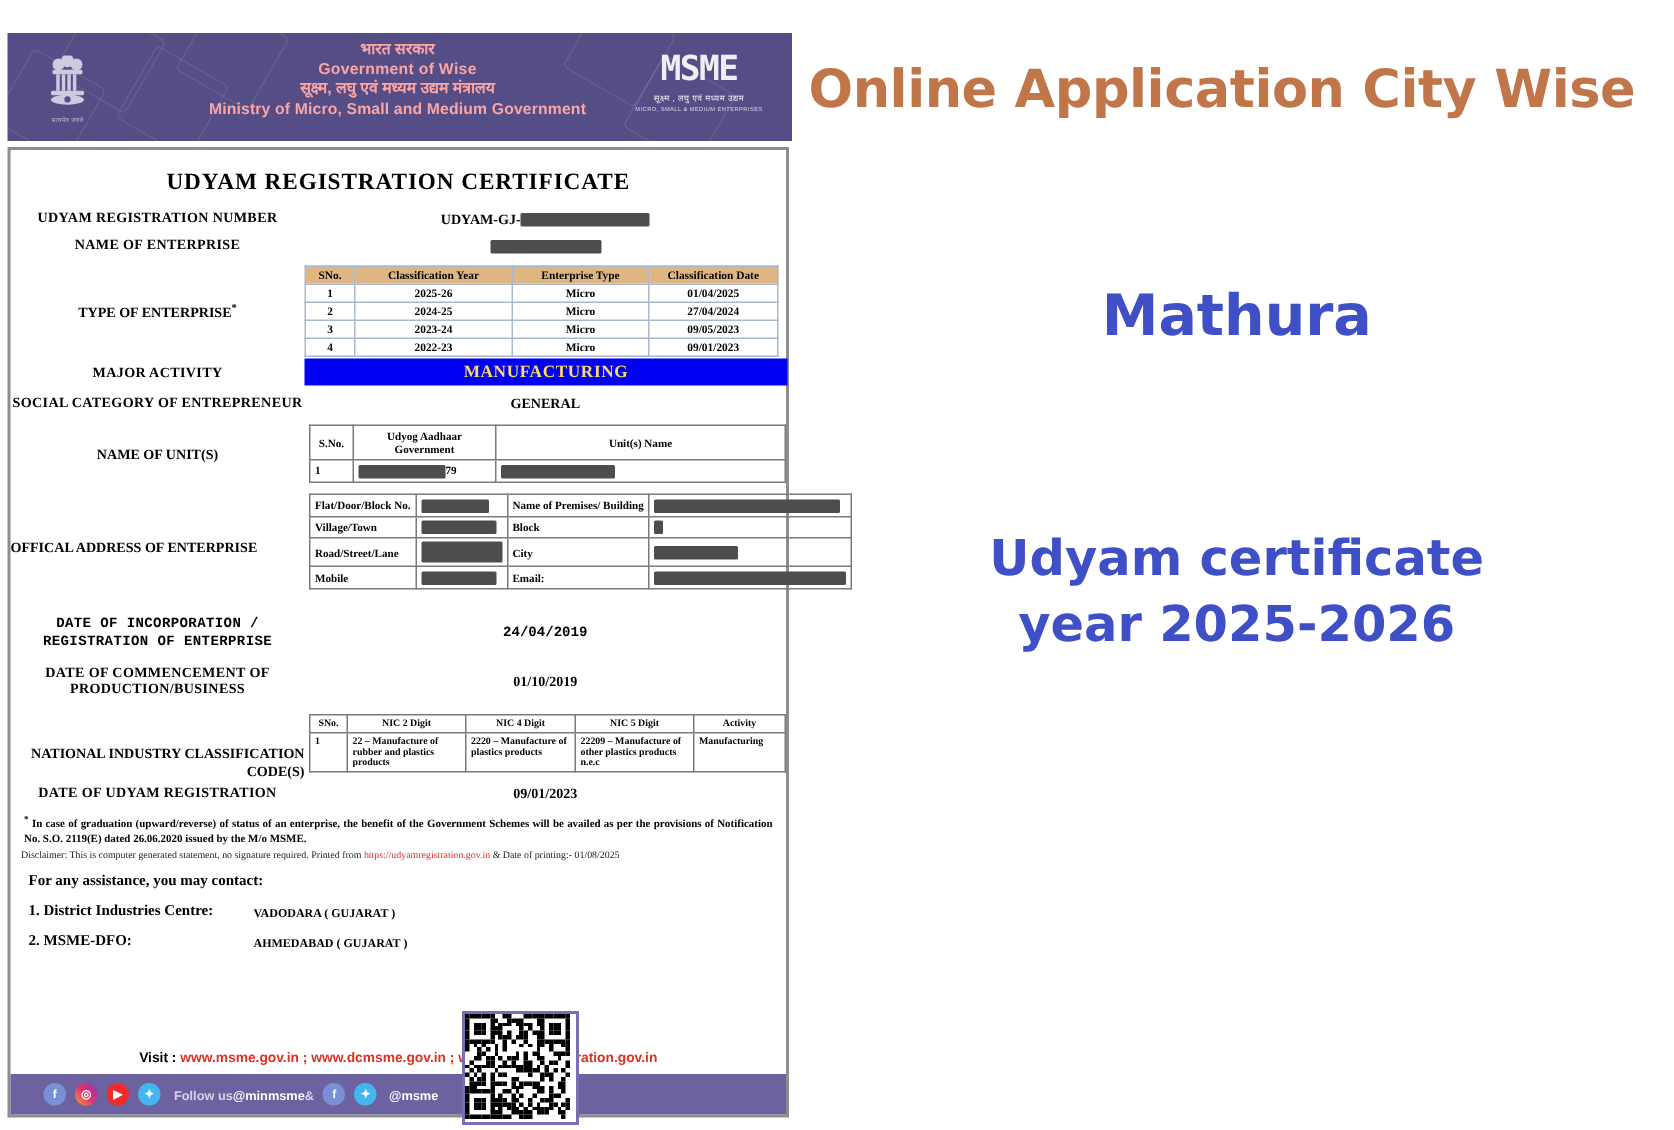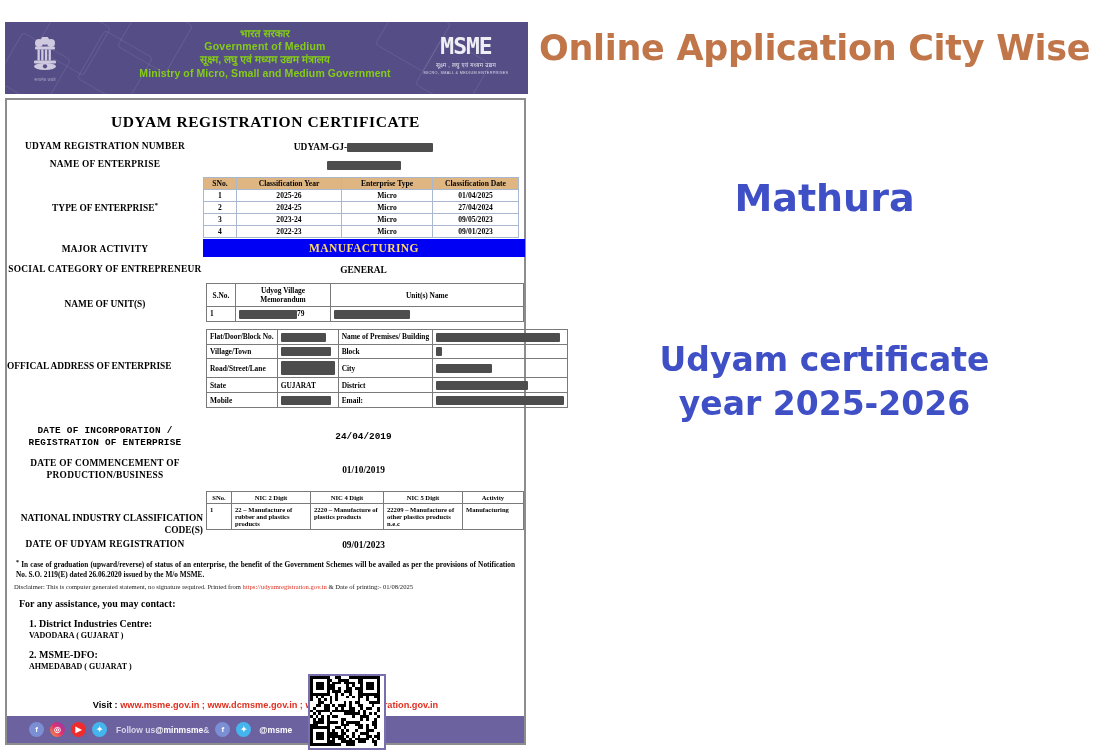--- a/index.html
+++ b/index.html
@@ -13,21 +13,21 @@
   #msme-header{position:absolute;left:5px;top:22px;width:523px;height:72px;
       background:#554d86;overflow:hidden;}
   .hx{position:absolute;width:54px;height:54px;border:1px solid rgba(255,255,255,.09);
       transform:rotate(30deg);border-radius:4px;}
   #emblem{position:absolute;left:14px;top:8px;width:52px;height:58px;
       display:flex;flex-direction:column;align-items:center;justify-content:center;
       color:#cfcadf;font-size:8px;line-height:1;}
   #emblem svg{display:block;}
   #emblem .em-cap{font-size:4px;letter-spacing:.2px;margin-top:1px;color:#bdb7d2;}
   #header-text{position:absolute;left:120px;top:5px;width:280px;text-align:center;
-      color:#84cc16;}
+      color:#fca5a5;}
   #header-text div{line-height:1.26;}
   .hd-hi{font-size:10.5px;font-weight:bold;}
   .hd-en{font-size:10.5px;font-weight:bold;letter-spacing:.2px;}
   .hd-hi2{font-size:10.5px;font-weight:bold;}
   .hd-en2{font-size:10.5px;font-weight:bold;letter-spacing:.1px;}
   #msme-logo{position:absolute;right:14px;top:13px;width:96px;text-align:center;color:#fff;}
   #msme-logo .mark{font-family:"DejaVu Sans Mono",monospace;font-size:23px;
       font-weight:bold;letter-spacing:-1px;line-height:1;color:#efeef5;}
   #msme-logo .l1{font-size:5.6px;margin-top:3px;letter-spacing:.3px;color:#efeef5;}
   #msme-logo .l2{font-size:3.8px;margin-top:1.5px;letter-spacing:.3px;color:#ddd9e8;}
@@ -65,40 +65,40 @@
   #addr td.k{font-weight:bold;white-space:nowrap;}
   #nic{margin-left:199px;width:318px;font-size:6.6px;}
   #nic td{border:1px solid #7a7a7a;padding:2px 3px;vertical-align:top;font-weight:bold;}
   #nic td.h{text-align:center;}
 
   .note{font-size:7.3px;font-weight:bold;line-height:1.35;margin:7px 9px 0 9px;
       text-align:justify;}
   .disc{font-size:6.6px;margin:3px 7px 0 7px;color:#222;white-space:nowrap;}
   .disc a{color:#e03020;text-decoration:none;}
   .assist{font-size:10px;font-weight:bold;margin:8px 0 0 12px;}
-  .crow{display:flex;margin-top:9px;margin-left:22px;font-weight:bold;flex-direction:column;}
+  .crow{display:flex;margin-top:9px;margin-left:12px;font-weight:bold;}
   .crow .ck{width:150px;font-size:10px;}
   .crow .cv{font-size:8px;padding-top:2px;}
 
   #visit{position:absolute;left:0;bottom:33px;width:100%;text-align:center;
       font-family:"Liberation Sans",sans-serif;font-size:9.2px;font-weight:bold;}
   #visit .u{color:#e03020;}
   #social{position:absolute;left:0;bottom:0;width:100%;height:27px;background:#6c62a0;
       display:flex;align-items:center;font-family:"Liberation Sans",sans-serif;
       color:#d8d4e8;font-size:8.5px;font-weight:bold;overflow:hidden;}
   .sic{width:15px;height:15px;border-radius:50%;margin-left:6px;display:flex;
       align-items:center;justify-content:center;font-size:8px;color:#fff;flex:none;}
   #social .txt{margin-left:9px;}
   #social .hl{color:#ffffff;}
   #qr{position:absolute;left:308px;top:674px;width:74px;height:72px;background:#fff;
       border:2px solid #7a6fae;overflow:hidden;}
   #qr canvas,#qr div.qpx{position:absolute;background:#000;}
 
   
-  #right{position:absolute;left:533px;top:0;width:583px;height:717px;}
+  #right{position:absolute;left:533px;top:12px;width:583px;height:717px;}
   #r-title{position:absolute;left:6px;top:28px;width:577px;font-size:35px;
       font-weight:bold;color:#c1764a;letter-spacing:-.3px;font-family:"DejaVu Sans",sans-serif;}
   #r-city{position:absolute;left:0px;top:176px;width:583px;text-align:center;
       font-size:38px;font-weight:bold;color:#3f4fc6;font-family:"DejaVu Sans",sans-serif;}
   #r-sub{position:absolute;left:0px;top:338px;width:583px;text-align:center;
       font-size:33px;font-weight:bold;color:#3f4fc6;line-height:1.32;
       font-family:"DejaVu Sans",sans-serif;}
 </style>
 </head>
 <body>
@@ -127,21 +127,21 @@
           <rect x="6" y="23.5" width="22" height="3" rx="1"></rect>
           <ellipse cx="17" cy="29.5" rx="11" ry="3.4"></ellipse>
           <circle cx="17" cy="29.3" r="2.1" fill="#554d86"></circle>
         </g>
       </svg>
       <div class="em-cap">सत्यमेव जयते</div>
     </div>
 
     <div id="header-text">
       <div class="hd-hi">भारत सरकार</div>
-      <div class="hd-en">Government of Medium</div>
+      <div class="hd-en">Government of Wise</div>
       <div class="hd-hi2">सूक्ष्म, लघु एवं मध्यम उद्यम मंत्रालय</div>
       <div class="hd-en2">Ministry of Micro, Small and Medium Government</div>
     </div>
 
     <div id="msme-logo">
       <div class="mark">MSME</div>
       <div class="l1">सूक्ष्म , लघु एवं मध्यम उद्यम</div>
       <div class="l2">MICRO, SMALL &amp; MEDIUM ENTERPRISES</div>
     </div>
   </div>
@@ -215,21 +215,21 @@
       <div class="lbl">SOCIAL CATEGORY OF ENTREPRENEUR</div>
       <div class="val">GENERAL</div>
     </div>
 
     <div style="position:relative;margin-top:7px;">
       <div style="position:absolute;left:0;top:16px;width:196px;text-align:center;font-size:9.4px;font-weight:bold;">NAME OF UNIT(S)</div>
       <table class="p" id="units">
         <tbody>
             <tr>
           <td class="h" style="width:22px;">S.No.</td>
-          <td class="h" style="width:88px;">Udyog Village Memorandum</td>
+          <td class="h" style="width:88px;">Udyog Aadhaar Government</td>
           <td class="h">Unit(s) Name</td>
         </tr>
         <tr>
           <td style="font-weight:bold;">1</td>
           <td><span class="redact" style="width:58px;"></span><span style="font-weight:bold;">79</span></td>
           <td><span class="redact" style="width:76px;"></span></td>
         </tr>
       </tbody>
         </table>
     </div>
@@ -248,26 +248,20 @@
           <td class="k">Village/Town</td>
           <td><span class="redact" style="width:50px;"></span></td>
           <td class="k">Block</td>
           <td><span class="redact" style="width:6px;"></span></td>
         </tr>
         <tr>
           <td class="k">Road/Street/Lane</td>
           <td><span class="redact" style="width:54px;height:14px;"></span></td>
           <td class="k">City</td>
           <td><span class="redact" style="width:56px;"></span></td>
-        </tr>
-        <tr>
-          <td class="k">State</td>
-          <td style="font-weight:bold;">GUJARAT</td>
-          <td class="k">District</td>
-          <td><span class="redact" style="width:92px;"></span></td>
         </tr>
         <tr>
           <td class="k">Mobile</td>
           <td><span class="redact" style="width:50px;"></span></td>
           <td class="k">Email:</td>
           <td><span class="redact" style="width:128px;"></span></td>
         </tr>
       </tbody>
         </table>
     </div>

